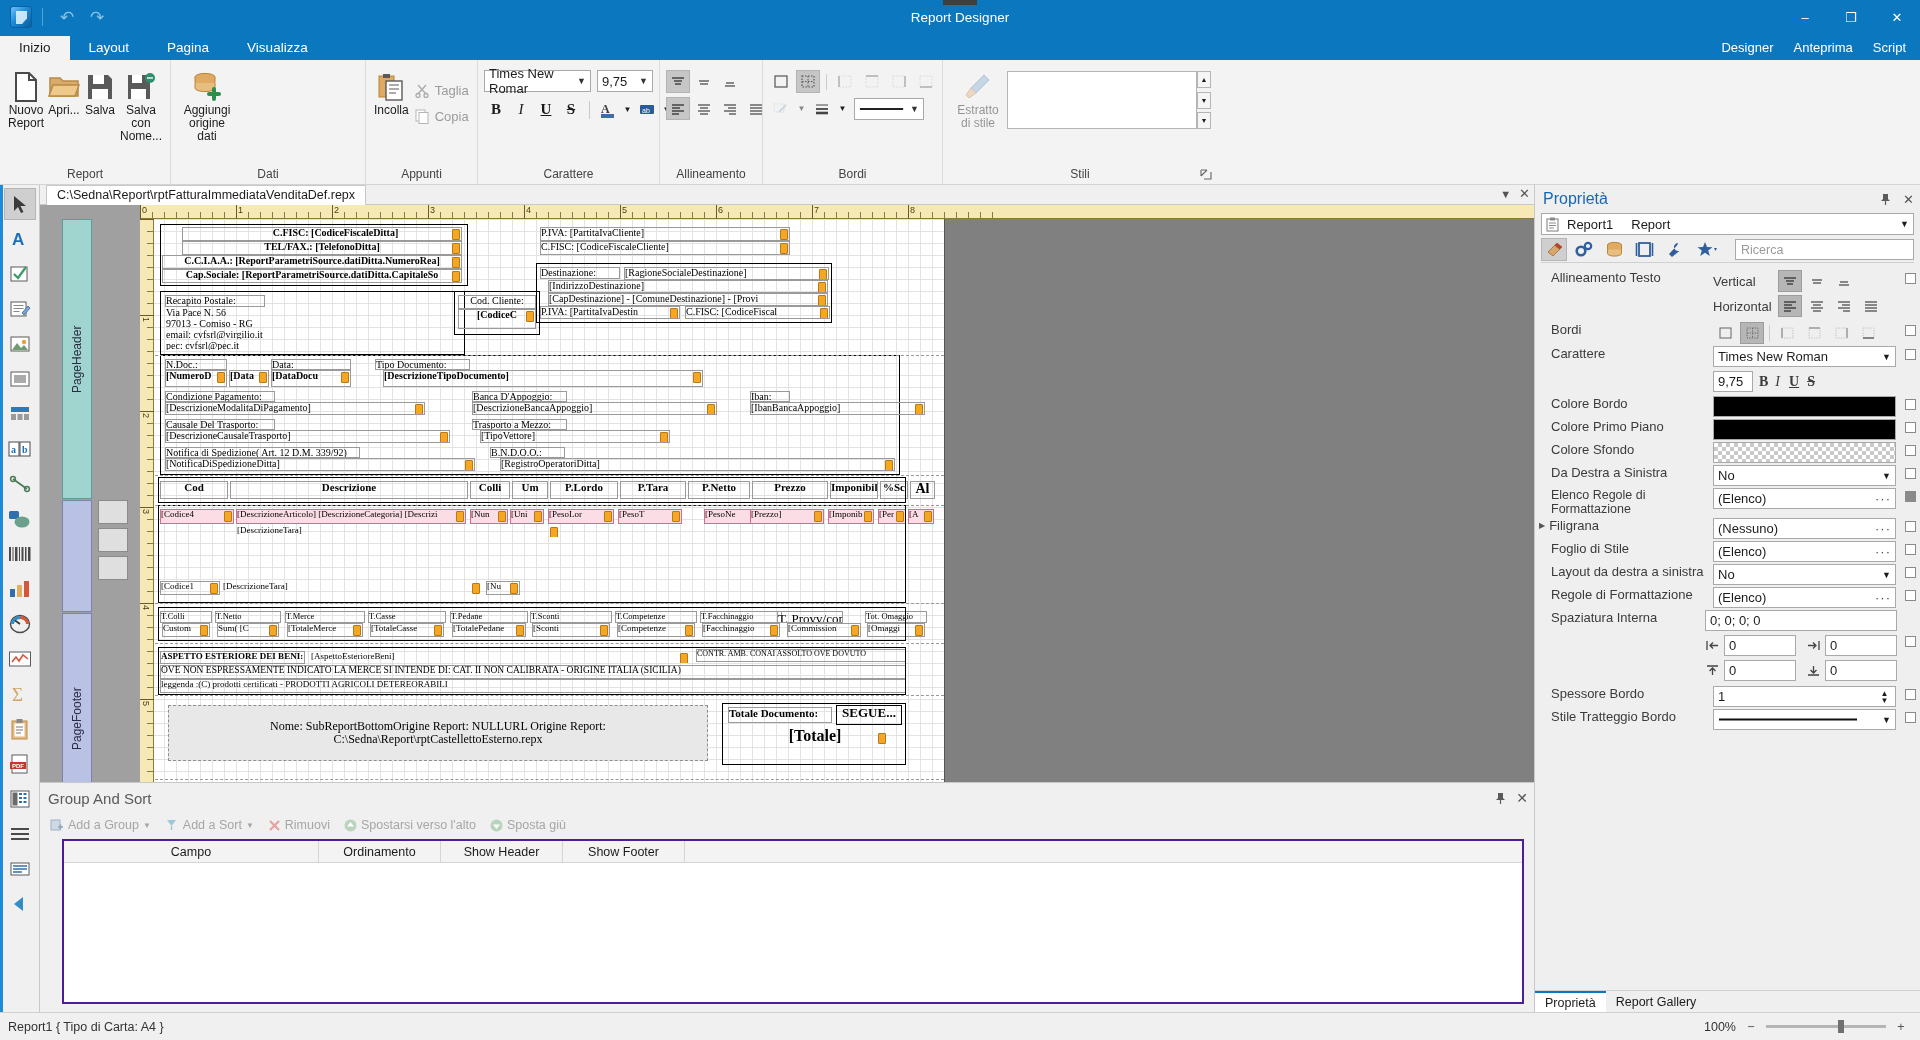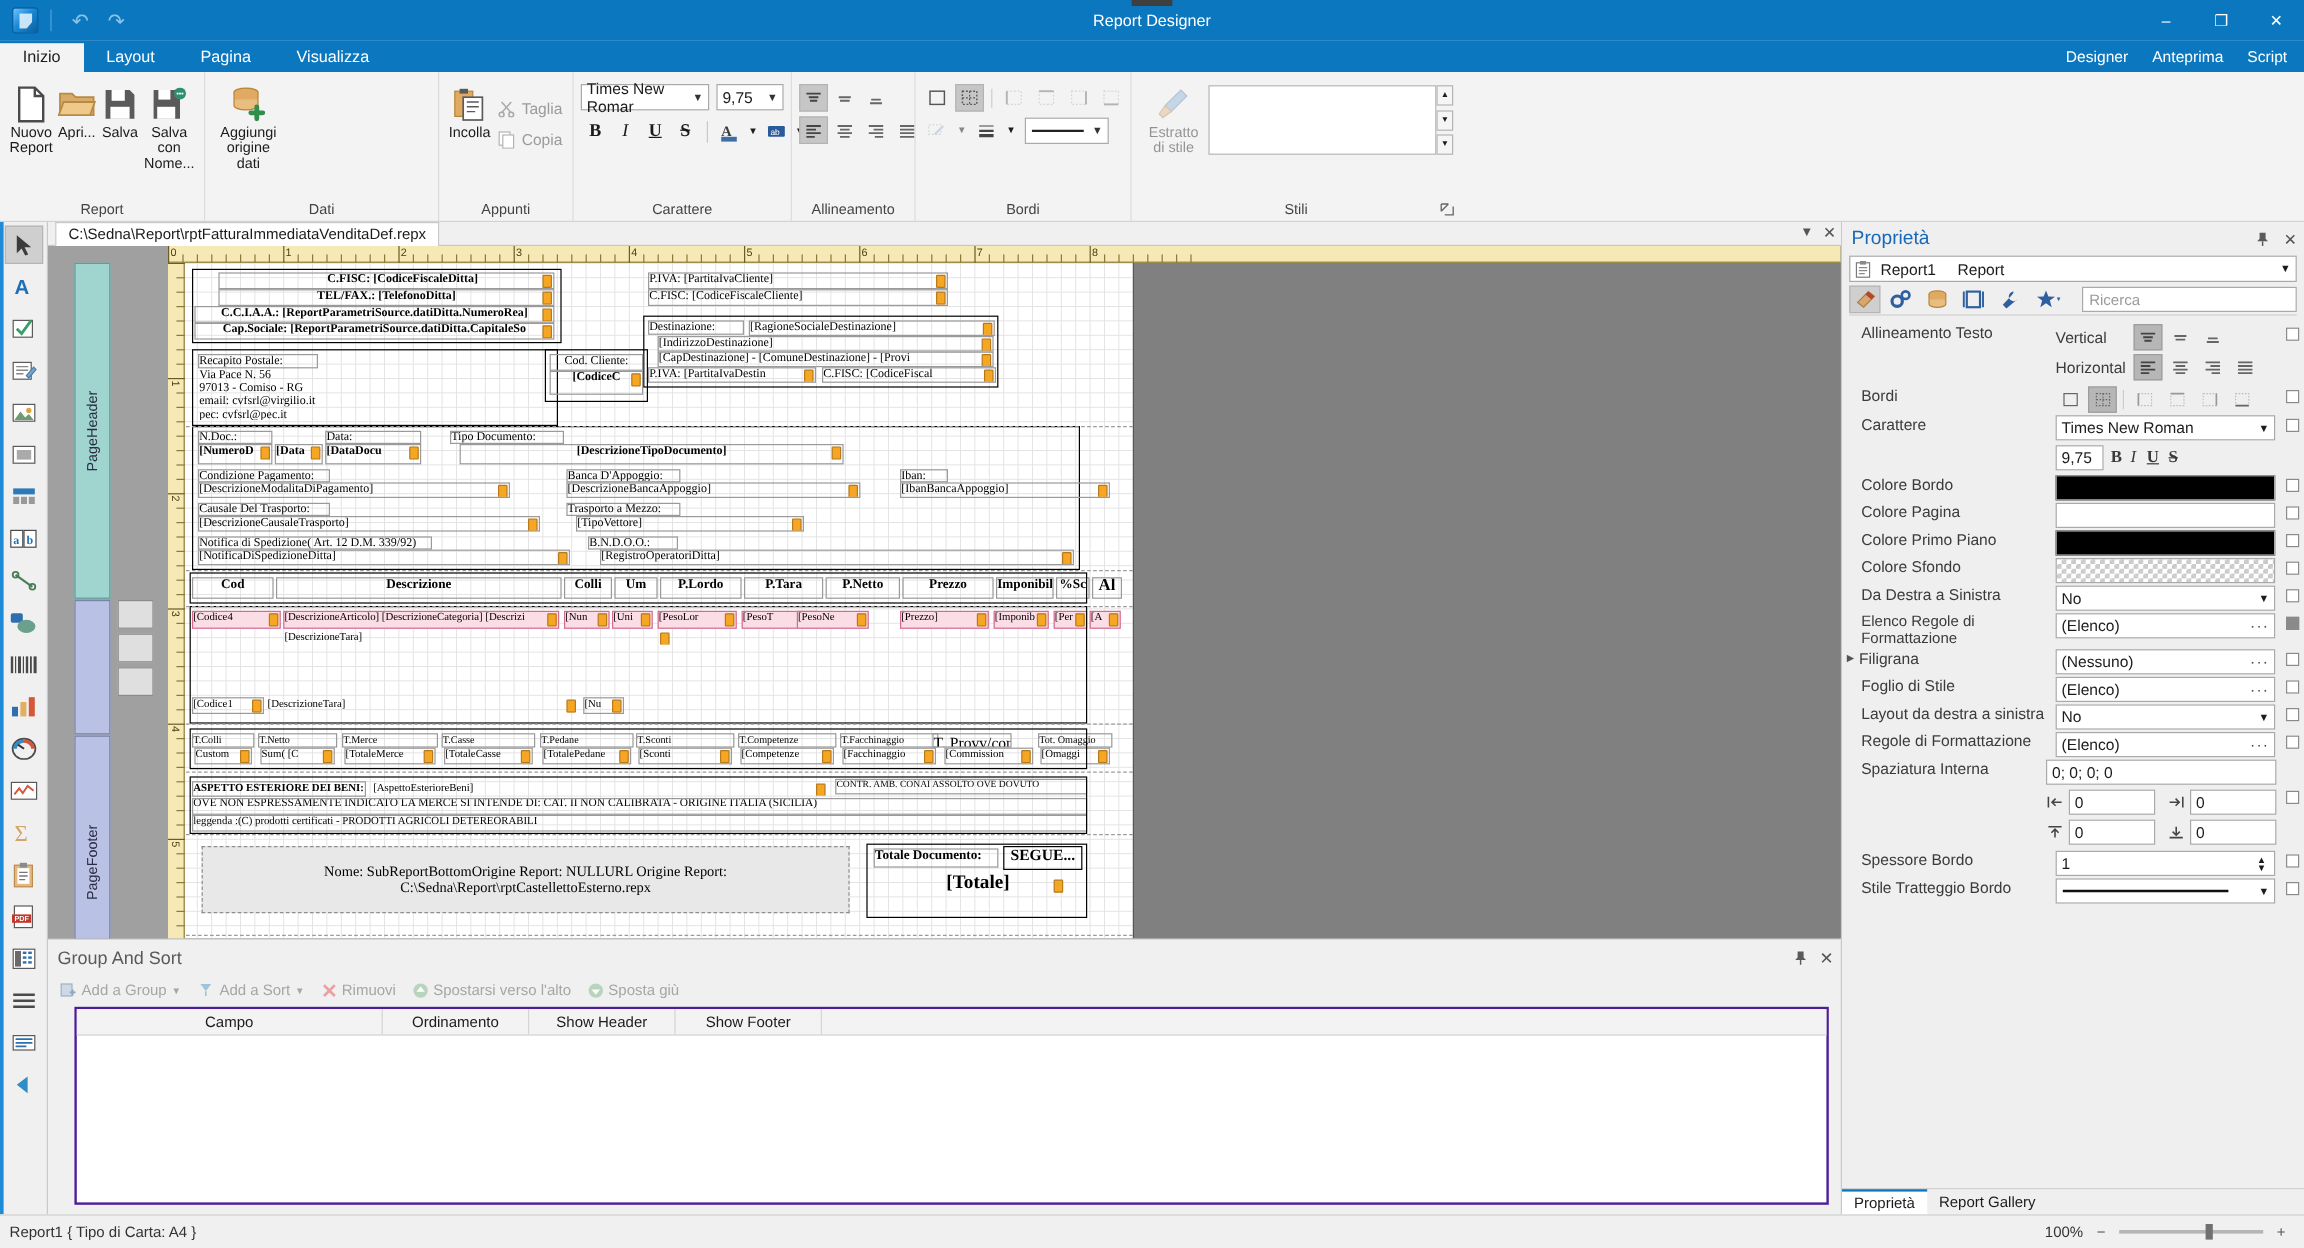--- a/index.html
+++ b/index.html
@@ -927,21 +927,21 @@
               <div class="rbox " style="left: 408px; top: 61px; width: 280px; height: 13px;"><span>[IndirizzoDestinazione]</span><div class="dbtag"></div></div>
               <div class="rbox " style="left: 408px; top: 74px; width: 280px; height: 13px;"><span>[CapDestinazione] - [ComuneDestinazione] - [Provi</span><div class="dbtag"></div></div>
               <div class="rbox " style="left: 400px; top: 87px; width: 140px; height: 13px;"><span>P.IVA:  [PartitaIvaDestin</span><div class="dbtag"></div></div>
               <div class="rbox " style="left: 545px; top: 87px; width: 145px; height: 13px;"><span>C.FISC: [CodiceFiscal</span><div class="dbtag"></div></div>
               <div class="rbox " style="left: 25px; top: 140px; width: 62px; height: 11px;"><span>N.Doc.:</span></div>
               <div class="rbox bold big" style="left: 25px; top: 151px; width: 62px; height: 17px;"><span>[NumeroD</span><div class="dbtag"></div></div>
               <div class="rbox bold big" style="left: 89px; top: 151px; width: 40px; height: 17px;"><span>[Data</span><div class="dbtag"></div></div>
               <div class="rbox " style="left: 131px; top: 140px; width: 80px; height: 11px;"><span>Data:</span></div>
               <div class="rbox bold big" style="left: 131px; top: 151px; width: 80px; height: 17px;"><span>[DataDocu</span><div class="dbtag"></div></div>
               <div class="rbox " style="left: 235px; top: 140px; width: 95px; height: 11px;"><span>Tipo Documento:</span></div>
-              <div class="rbox bold big" style="left: 243px; top: 151px; width: 320px; height: 17px; text-align: center;"><span>[DescrizioneTipoDocumento]</span><div class="dbtag"></div></div>
+              <div class="rbox bold big" style="left: 243px; top: 151px; width: 320px; height: 17px;"><span>[DescrizioneTipoDocumento]</span><div class="dbtag"></div></div>
               <div class="rbox " style="left: 25px; top: 172px; width: 110px; height: 11px;"><span>Condizione Pagamento:</span></div>
               <div class="rbox " style="left: 25px; top: 183px; width: 260px; height: 13px;"><span>[DescrizioneModalitaDiPagamento]</span><div class="dbtag"></div></div>
               <div class="rbox " style="left: 332px; top: 172px; width: 95px; height: 11px;"><span>Banca D'Appoggio:</span></div>
               <div class="rbox " style="left: 332px; top: 183px; width: 245px; height: 13px;"><span>[DescrizioneBancaAppoggio]</span><div class="dbtag"></div></div>
               <div class="rbox " style="left: 610px; top: 172px; width: 40px; height: 11px;"><span>Iban:</span></div>
               <div class="rbox " style="left: 610px; top: 183px; width: 175px; height: 13px;"><span>[IbanBancaAppoggio]</span><div class="dbtag"></div></div>
               <div class="rbox " style="left: 25px; top: 200px; width: 110px; height: 11px;"><span>Causale Del Trasporto:</span></div>
               <div class="rbox " style="left: 25px; top: 211px; width: 285px; height: 13px;"><span>[DescrizioneCausaleTrasporto]</span><div class="dbtag"></div></div>
               <div class="rbox " style="left: 332px; top: 200px; width: 95px; height: 11px;"><span>Trasporto a Mezzo:</span></div>
               <div class="rbox " style="left: 340px; top: 211px; width: 190px; height: 13px;"><span>[TipoVettore]</span><div class="dbtag"></div></div>
@@ -960,21 +960,21 @@
               <div class="rbox ctr bold" style="left: 690px; top: 262px; width: 48px; height: 18px; font-size: 11px;"><span>Imponibile</span></div>
               <div class="rbox ctr bold" style="left: 740px; top: 262px; width: 28px; height: 18px; font-size: 11px;"><span>%Sc</span></div>
               <div class="rbox ctr bold" style="left: 770px; top: 262px; width: 25px; height: 18px; font-size: 14px;"><span>Al</span></div>
               <div class="grpbox" style="left: 18px; top: 258px; width: 748px; height: 26px;"></div>
               <div class="rbox pink" style="left: 20px; top: 290px; width: 74px; height: 15px; font-size: 9px;"><span>[Codice4</span><div class="dbtag"></div></div>
               <div class="rbox pink" style="left: 96px; top: 290px; width: 230px; height: 15px; font-size: 9px;"><span>[DescrizioneArticolo] [DescrizioneCategoria] [Descrizi</span><div class="dbtag"></div></div>
               <div class="rbox pink" style="left: 330px; top: 290px; width: 38px; height: 15px; font-size: 9px;"><span>[Nun</span><div class="dbtag"></div></div>
               <div class="rbox pink" style="left: 370px; top: 290px; width: 34px; height: 15px; font-size: 9px;"><span>[Uni</span><div class="dbtag"></div></div>
               <div class="rbox pink" style="left: 408px; top: 290px; width: 66px; height: 15px; font-size: 9px;"><span>[PesoLor</span><div class="dbtag"></div></div>
               <div class="rbox pink" style="left: 478px; top: 290px; width: 64px; height: 15px; font-size: 9px;"><span>[PesoT</span><div class="dbtag"></div></div>
-              <div class="rbox pink" style="left: 524px; top: 290px; width: 60px; height: 15px; font-size: 9px;"><span>[PesoNe</span><div class="dbtag"></div></div>
+              <div class="rbox pink" style="left: 564px; top: 290px; width: 60px; height: 15px; font-size: 9px;"><span>[PesoNe</span><div class="dbtag"></div></div>
               <div class="rbox pink" style="left: 610px; top: 290px; width: 74px; height: 15px; font-size: 9px;"><span>[Prezzo]</span><div class="dbtag"></div></div>
               <div class="rbox pink" style="left: 688px; top: 290px; width: 46px; height: 15px; font-size: 9px;"><span>[Imponib</span><div class="dbtag"></div></div>
               <div class="rbox pink" style="left: 738px; top: 290px; width: 28px; height: 15px; font-size: 9px;"><span>[Per</span><div class="dbtag"></div></div>
               <div class="rbox pink" style="left: 768px; top: 290px; width: 26px; height: 15px; font-size: 9px;"><span>[A</span><div class="dbtag"></div></div>
               <div class="rbox nob" style="left: 96px; top: 306px; width: 110px; height: 13px; font-size: 9px;"><span>[DescrizioneTara]</span></div>
               <div class="rbox nob" style="left: 398px; top: 306px; width: 22px; height: 13px; font-size: 9px;"><span></span><div class="dbtag"></div></div>
               <div class="rbox " style="left: 20px; top: 362px; width: 60px; height: 14px; font-size: 9px;"><span>[Codice1</span><div class="dbtag"></div></div>
               <div class="rbox nob" style="left: 82px; top: 362px; width: 260px; height: 14px; font-size: 9px;"><span>[DescrizioneTara]</span><div class="dbtag"></div></div>
               <div class="rbox " style="left: 346px; top: 362px; width: 34px; height: 14px; font-size: 9px;"><span>[Nu</span><div class="dbtag"></div></div>
               <div class="grpbox" style="left: 18px; top: 286px; width: 748px; height: 98px;"></div>
@@ -1278,29 +1278,20 @@
       <div class="prow">
         <div class="plabel">Colore Bordo</div>
         <div class="pval">
             <div class="swatch black"></div>
           </div>
         <div class="pchk">
             <div class="chkbox"></div>
           </div>
       </div>
 
-      <div class="prow">
-        <div class="plabel">Colore Pagina</div>
-        <div class="pval">
-            <div class="swatch white"></div>
-          </div>
-        <div class="pchk">
-            <div class="chkbox"></div>
-          </div>
-      </div>
 
       <div class="prow">
         <div class="plabel">Colore Primo Piano</div>
         <div class="pval">
             <div class="swatch black"></div>
           </div>
         <div class="pchk">
             <div class="chkbox"></div>
           </div>
       </div>

